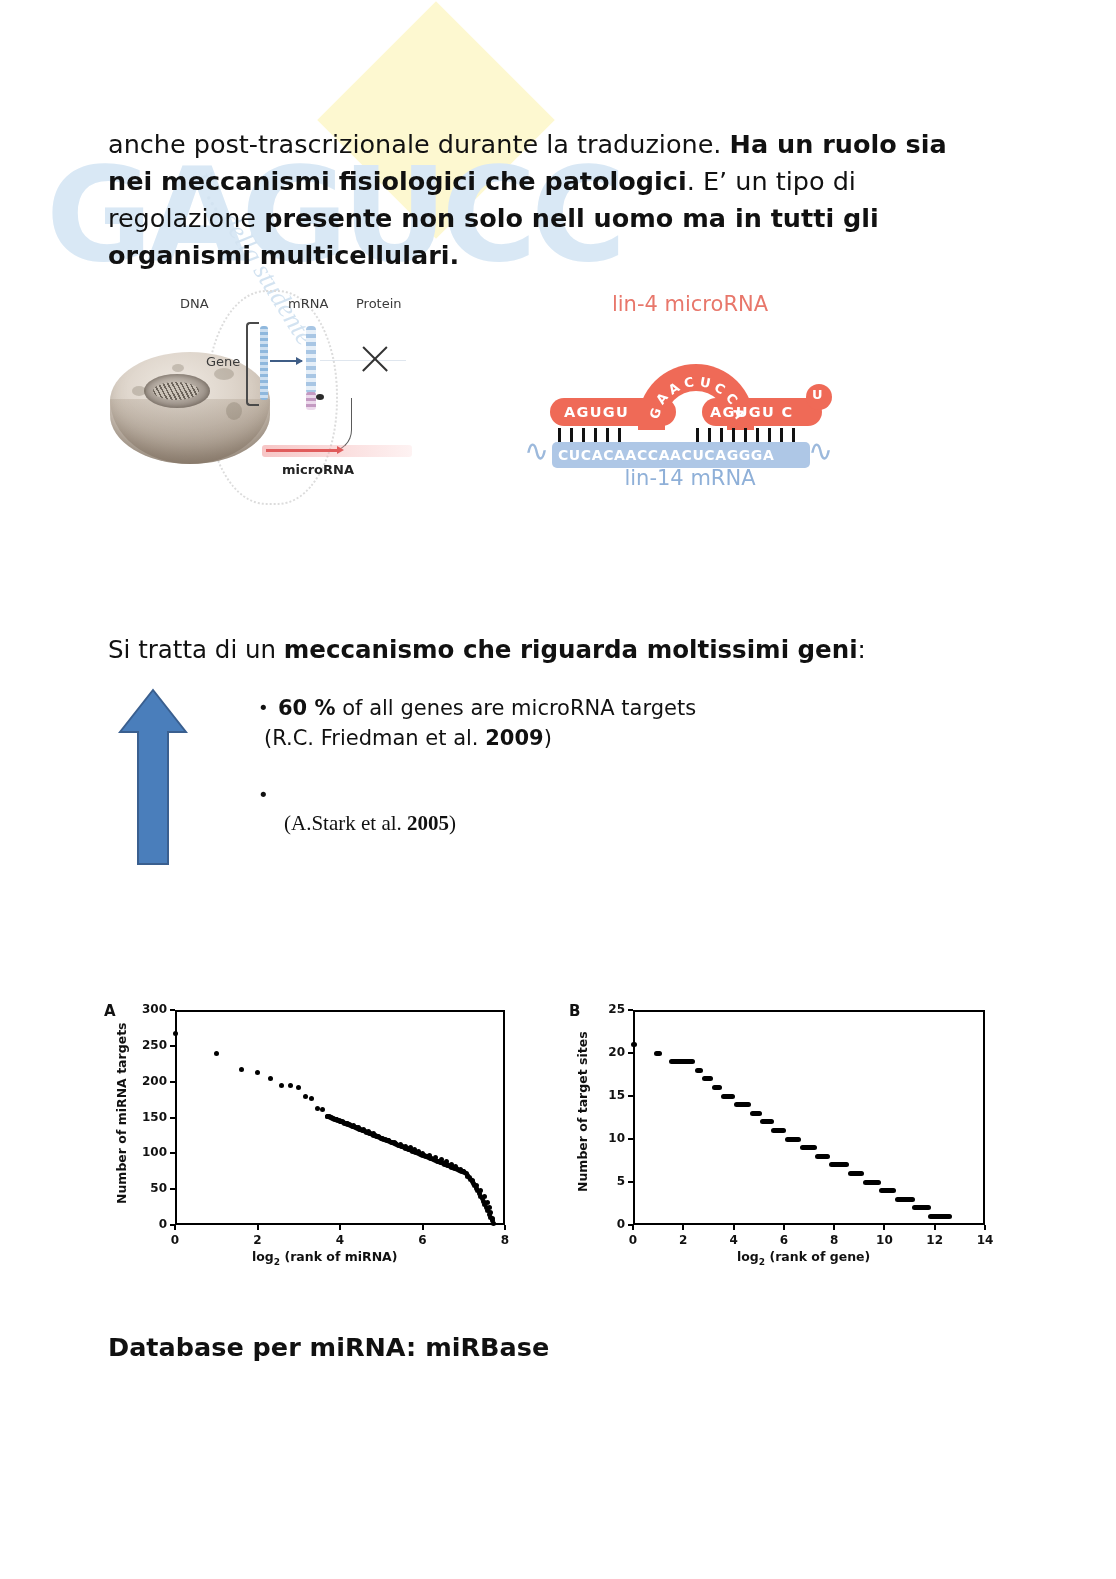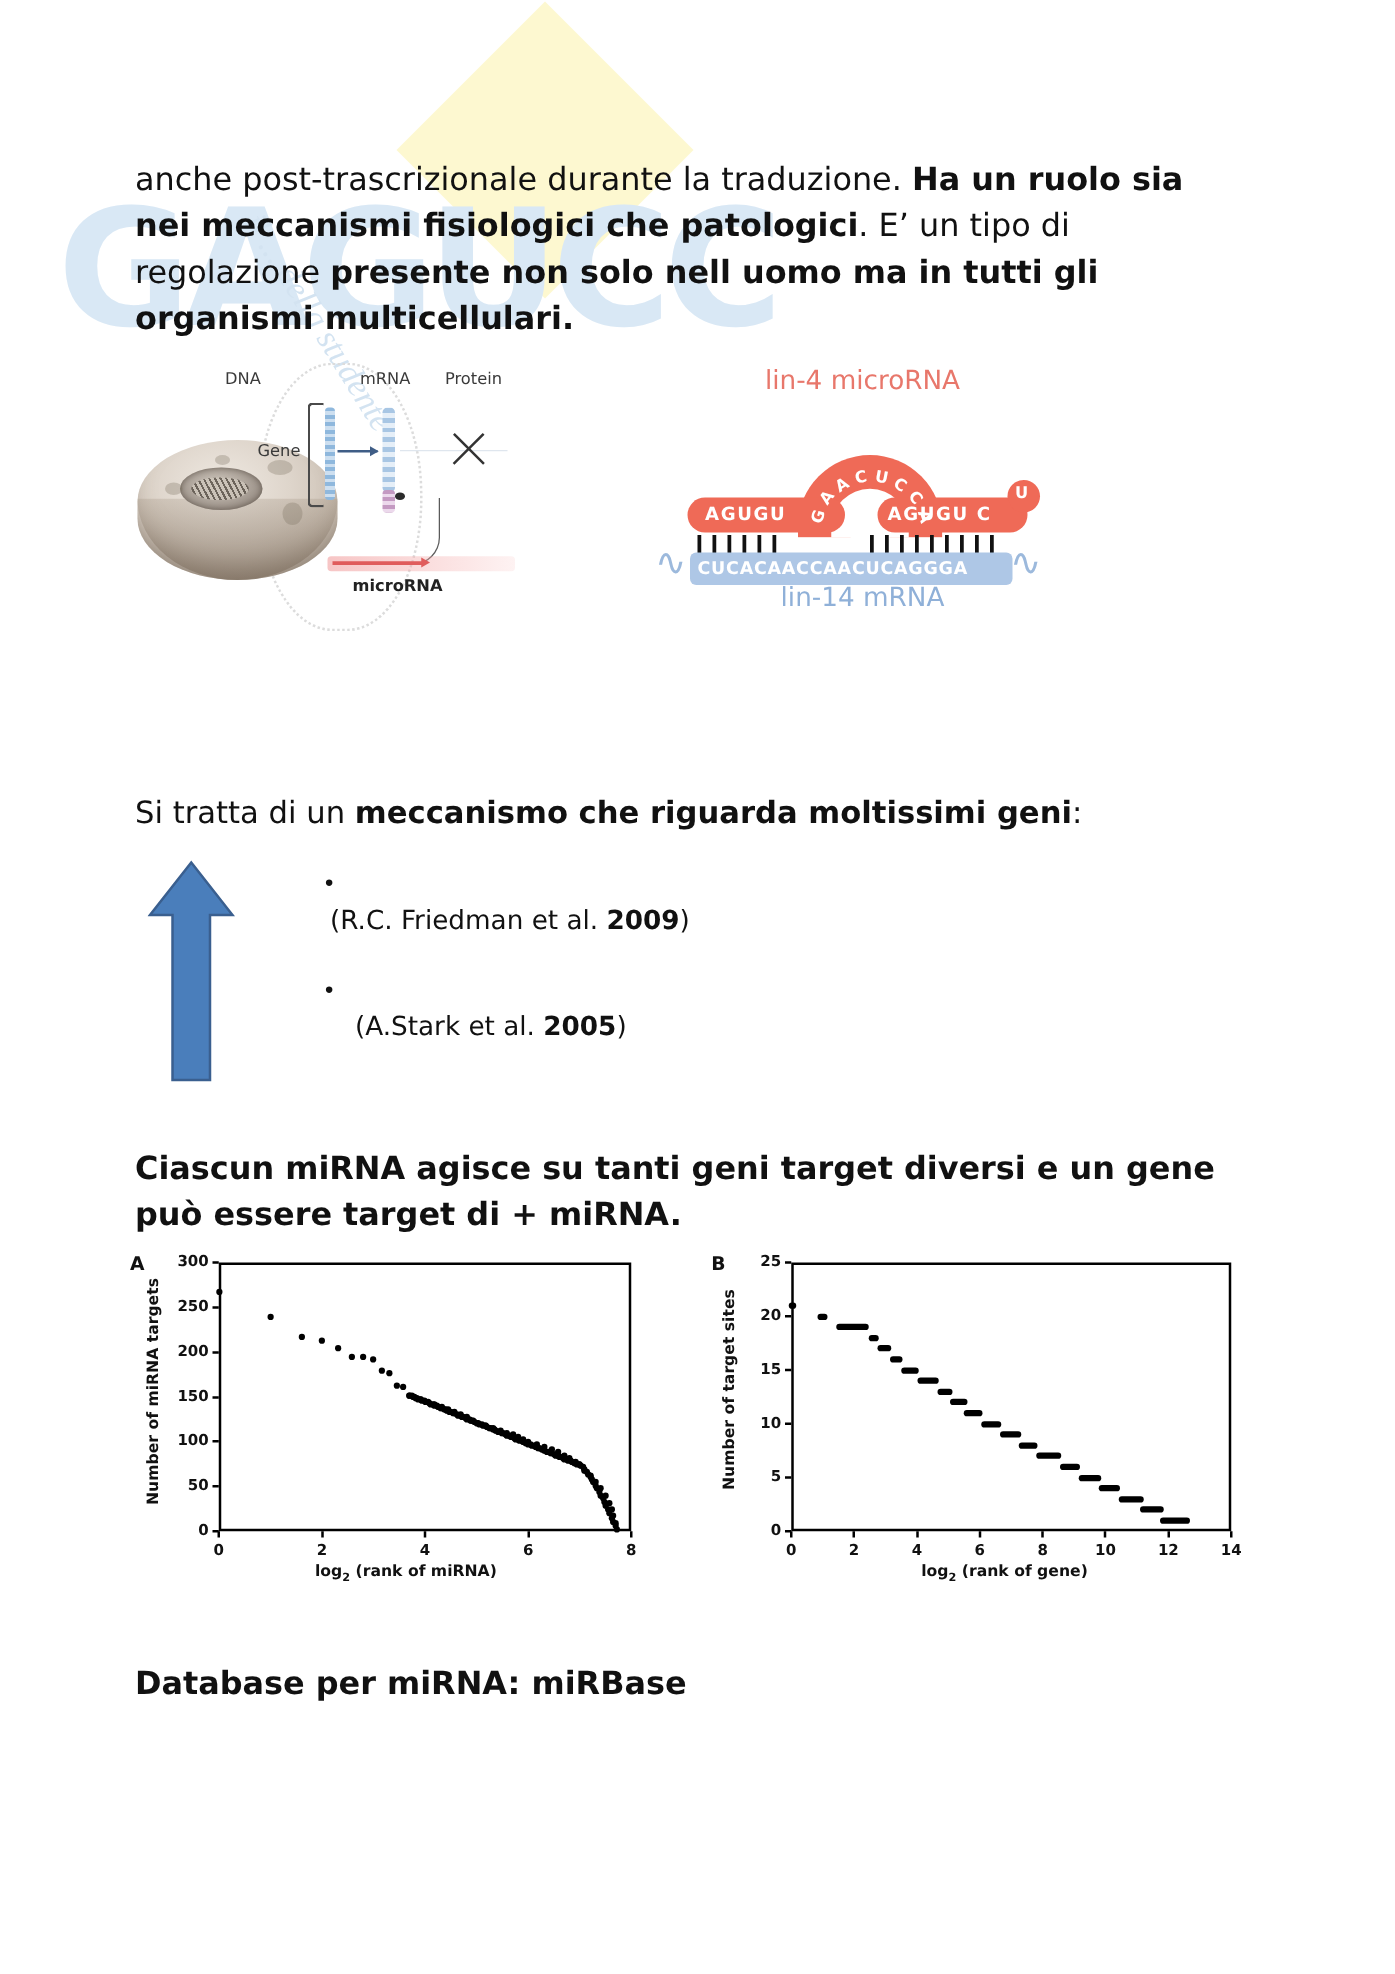--- a/index.html
+++ b/index.html
@@ -210,21 +210,21 @@
   #up-arrow { position:absolute; left:118px; top:0px; width:70px; height:180px; }
   .bullet-list {
     position:absolute; left:258px; top:8px; width:560px;
     font-family:"DejaVu Sans", sans-serif; font-size:21px; color:#111;
   }
   .bullet-item { margin-bottom:28px; }
   .bullet-row { display:flex; align-items:flex-start; }
   .bullet-dot { width:20px; flex:none; font-size:18px; line-height:27px; }
   .bullet-text { line-height:29px; }
   .bullet-cite { margin-left:6px; line-height:30px; }
-  .bullet-cite.indent { margin-left:26px; }
+  .bullet-cite.indent { margin-left:26px;font-family:Liberation Serif, serif; }
   .bullet-text b, .bullet-cite b { font-weight:bold; }
 
   
   #charts { position:absolute; left:0; top:996px; width:1116px; height:280px; }
   .panel { position:absolute; top:0; height:280px; }
   #panel-a { left:100px; width:430px; }
   #panel-b { left:565px; width:440px; }
 
   .panel-letter {
     position:absolute; left:4px; top:6px;
@@ -360,33 +360,33 @@
   <div class="para" id="mechanism-line"><span>Si tratta di un </span><b>meccanismo che riguarda moltissimi geni</b><span>:</span></div>
 
   <div id="bullet-block">
     <svg id="up-arrow" viewBox="0 0 70 180">
       <polygon points="35,4 68,46 50,46 50,178 20,178 20,46 2,46" fill="#4a7ebb" stroke="#3a5f8f" stroke-width="2"></polygon>
     </svg>
     <div class="bullet-list" id="bullet-list">
         <div class="bullet-item">
           <div class="bullet-row">
             <span class="bullet-dot">•</span>
+            <span class="bullet-text"><b>60 %</b> of all genes are microRNA targets</span>
           </div>
           <div class="bullet-cite">(R.C. Friedman et al. <b>2009</b>)</div>
         </div>
         <div class="bullet-item">
           <div class="bullet-row">
             <span class="bullet-dot">•</span>
           </div>
           <div class="bullet-cite indent">(A.Stark et al. <b>2005</b>)</div>
         </div>
       </div>
   </div>
 
-  <div class="para" id="mirna-heading"><b>Ciascun miRNA agisce su tanti geni target diversi e un gene può essere target di + miRNA</b><span>.</span></div>
 
   <div id="charts">
     <div class="panel" id="panel-a">
       <div class="panel-letter">A</div>
       <div class="plot-frame" id="frame-a"></div>
       <div class="ylab">Number of miRNA targets</div>
       <div class="xlab">log<sub>2</sub> (rank of miRNA)</div>
     <div class="ytick" style="left: 33px; top: 221px; width: 34px;">0</div>
         <div class="tickmark" style="left: 70px; top: 228px; width: 5px; height: 2px;"></div>
         <div class="ytick" style="left: 33px; top: 185.167px; width: 34px;">50</div>

